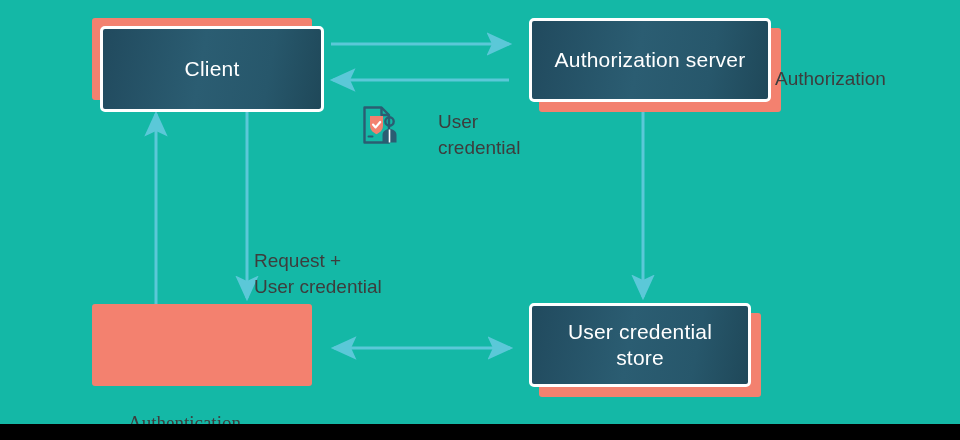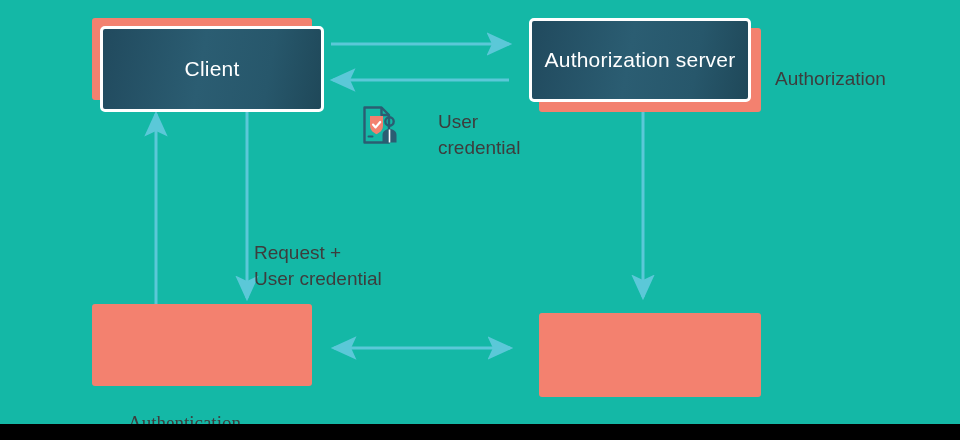--- a/index.html
+++ b/index.html
@@ -109,41 +109,45 @@
     <line x1="334" y1="348" x2="510" y2="348" stroke="#5bc8d8" stroke-width="3" marker-end="url(#ah-s)" marker-start="url(#ah-start)"></line>
   </svg>
 
   <div class="node offset-ul" style="left:92px; top:18px; width:232px; height:94px;">
     <div class="accent"></div>
     <div class="panel">
       <span class="label">Client</span>
     </div>
   </div>
 
-  <div class="node offset-dr" style="left:529px; top:18px; width:232px; height:94px;">
+  <div class="node offset-dr" style="left:529px; top:18px; width:232px; height:94px;padding-left:20px;">
     <div class="accent"></div>
     <div class="panel">
       <span class="label">Authorization
 server</span>
     </div>
   </div>
 
   <div class="node offset-ul" style="left:92px; top:304px; width:232px; height:94px;">
     <div class="accent"></div>
   </div>
 
   <div class="node offset-dr" style="left:529px; top:303px; width:232px; height:94px;">
     <div class="accent"></div>
+    <div class="panel">
+      <span class="label">User credential
+store</span>
+    </div>
   </div>
 
   <div class="side-label" style="left:775px; top:54px;">Authorization</div>
 
   <div class="side-label" style="left:128px; top:398px;font-family:Liberation Serif, serif;">Authentication</div>
 
-  <div class="side-label" style="left:254px; top:228px;">Request +
+  <div class="side-label" style="left:254px; top:236px;">Request +
 User credential</div>
 
   <div class="side-label" style="left:438px; top:97px;">User
 credential</div>
 
   <div class="icon-wrap" style="left:357px; top:103px; width:44px; height:44px;">
     <svg width="44" height="44" viewBox="0 0 44 44">
 
       <path d="M7.5 4.5 h17 l7.5 7.5 v27.5 h-24.5 z" fill="none" stroke="#2b5d72" stroke-width="2.4" stroke-linejoin="round"></path>
       <path d="M24.5 4.5 v7.5 h7.5" fill="none" stroke="#2b5d72" stroke-width="2.4" stroke-linejoin="round"></path>

